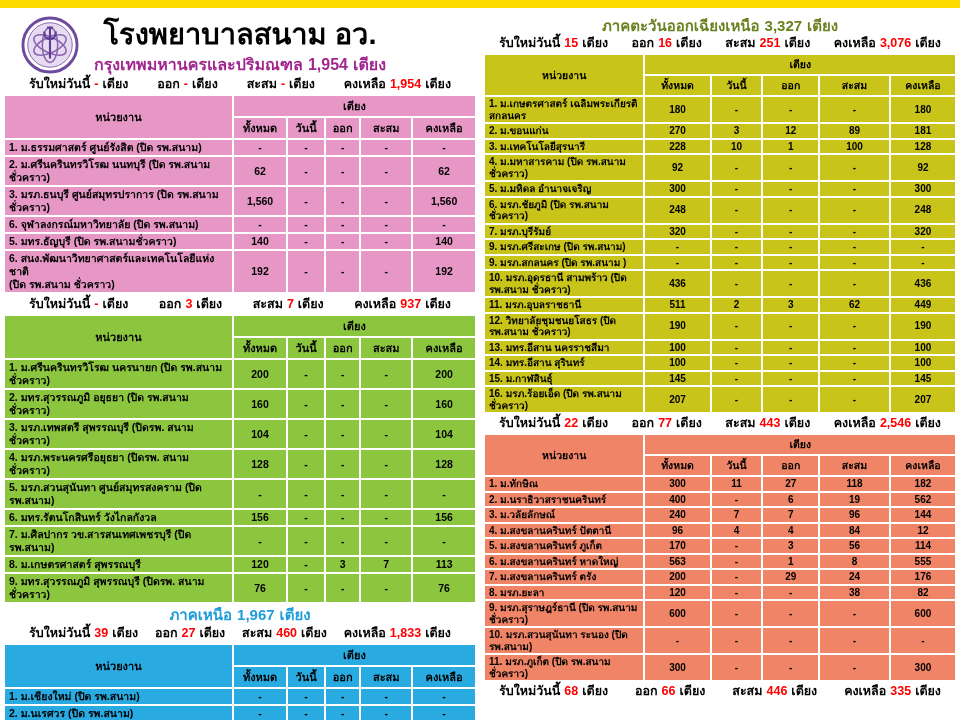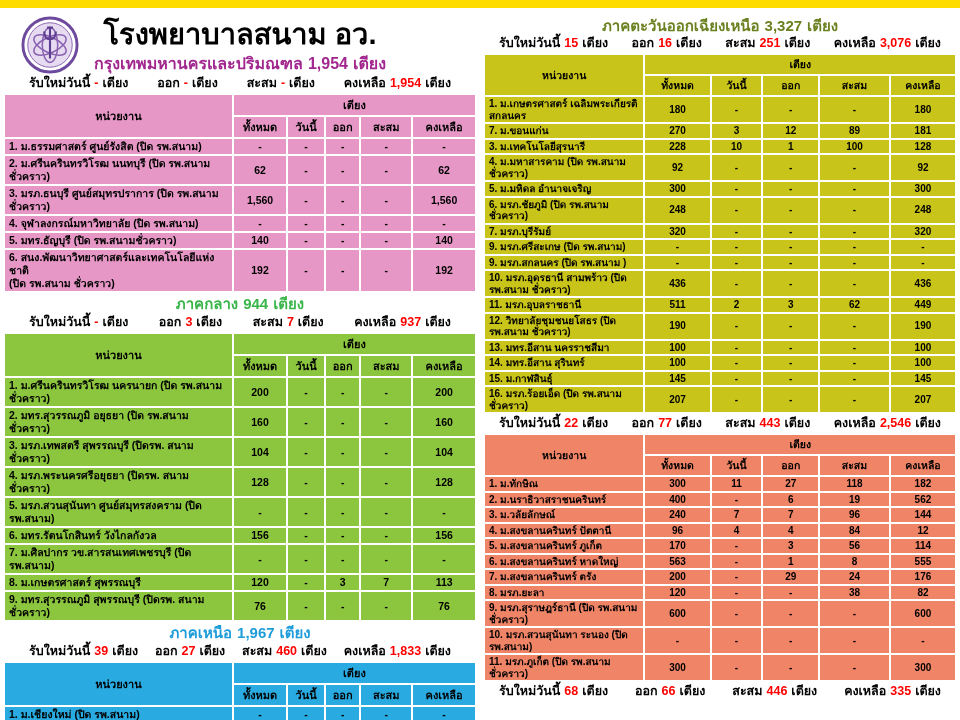--- a/index.html
+++ b/index.html
@@ -119,21 +119,21 @@
               </tr>
               <tr>
                 <td class="cell-name">3. มรภ.ธนบุรี ศูนย์สมุทรปราการ (ปิด รพ.สนามชั่วคราว)</td>
                 <td class="cell-val">1,560</td>
                 <td class="cell-val">-</td>
                 <td class="cell-val">-</td>
                 <td class="cell-val">-</td>
                 <td class="cell-val">1,560</td>
               </tr>
               <tr>
-                <td class="cell-name">4. จุฬาลงกรณ์มหาวิทยาลัย  (ปิด รพ.สนาม)</td>
+                <td class="cell-name">6. จุฬาลงกรณ์มหาวิทยาลัย  (ปิด รพ.สนาม)</td>
                 <td class="cell-val">-</td>
                 <td class="cell-val">-</td>
                 <td class="cell-val">-</td>
                 <td class="cell-val">-</td>
                 <td class="cell-val">-</td>
               </tr>
               <tr>
                 <td class="cell-name">5. มทร.ธัญบุรี (ปิด รพ.สนามชั่วคราว)</td>
                 <td class="cell-val">140</td>
                 <td class="cell-val">-</td>
@@ -148,23 +148,20 @@
                 <td class="cell-val">-</td>
                 <td class="cell-val">-</td>
                 <td class="cell-val">-</td>
                 <td class="cell-val">192</td>
               </tr>
             </tbody>
     </table>
   </section>
 
   <section class="region central" style="--ttl: #3AB54A; --tbl: #8CC63F;">
-    <div class="region-title">
-      <span class="rt-name">ภาคกลาง</span><span class="rt-total">944</span><span class="rt-unit">เตียง</span>
-    </div>
     <div class="region-stats">
             <span class="stat"><span class="stat-label">รับใหม่วันนี้</span><span class="stat-value">-</span><span class="stat-unit">เตียง</span></span>
             <span class="stat"><span class="stat-label">ออก</span><span class="stat-value">3</span><span class="stat-unit">เตียง</span></span>
             <span class="stat"><span class="stat-label">สะสม</span><span class="stat-value">7</span><span class="stat-unit">เตียง</span></span>
             <span class="stat"><span class="stat-label">คงเหลือ</span><span class="stat-value">937</span><span class="stat-unit">เตียง</span></span>
           </div>
     <table class="region-table">
       <colgroup>
         <col class="c-name">
               <col class="c-v1">
@@ -354,21 +351,21 @@
       <tbody>
               <tr>
                 <td class="cell-name">1. ม.เกษตรศาสตร์ เฉลิมพระเกียรติ สกลนคร</td>
                 <td class="cell-val">180</td>
                 <td class="cell-val">-</td>
                 <td class="cell-val">-</td>
                 <td class="cell-val">-</td>
                 <td class="cell-val">180</td>
               </tr>
               <tr>
-                <td class="cell-name">7. ม.ขอนแก่น</td>
+                <td class="cell-name">2. ม.ขอนแก่น</td>
                 <td class="cell-val">270</td>
                 <td class="cell-val">3</td>
                 <td class="cell-val">12</td>
                 <td class="cell-val">89</td>
                 <td class="cell-val">181</td>
               </tr>
               <tr>
                 <td class="cell-name">3. ม.เทคโนโลยีสุรนารี</td>
                 <td class="cell-val">228</td>
                 <td class="cell-val">10</td>

